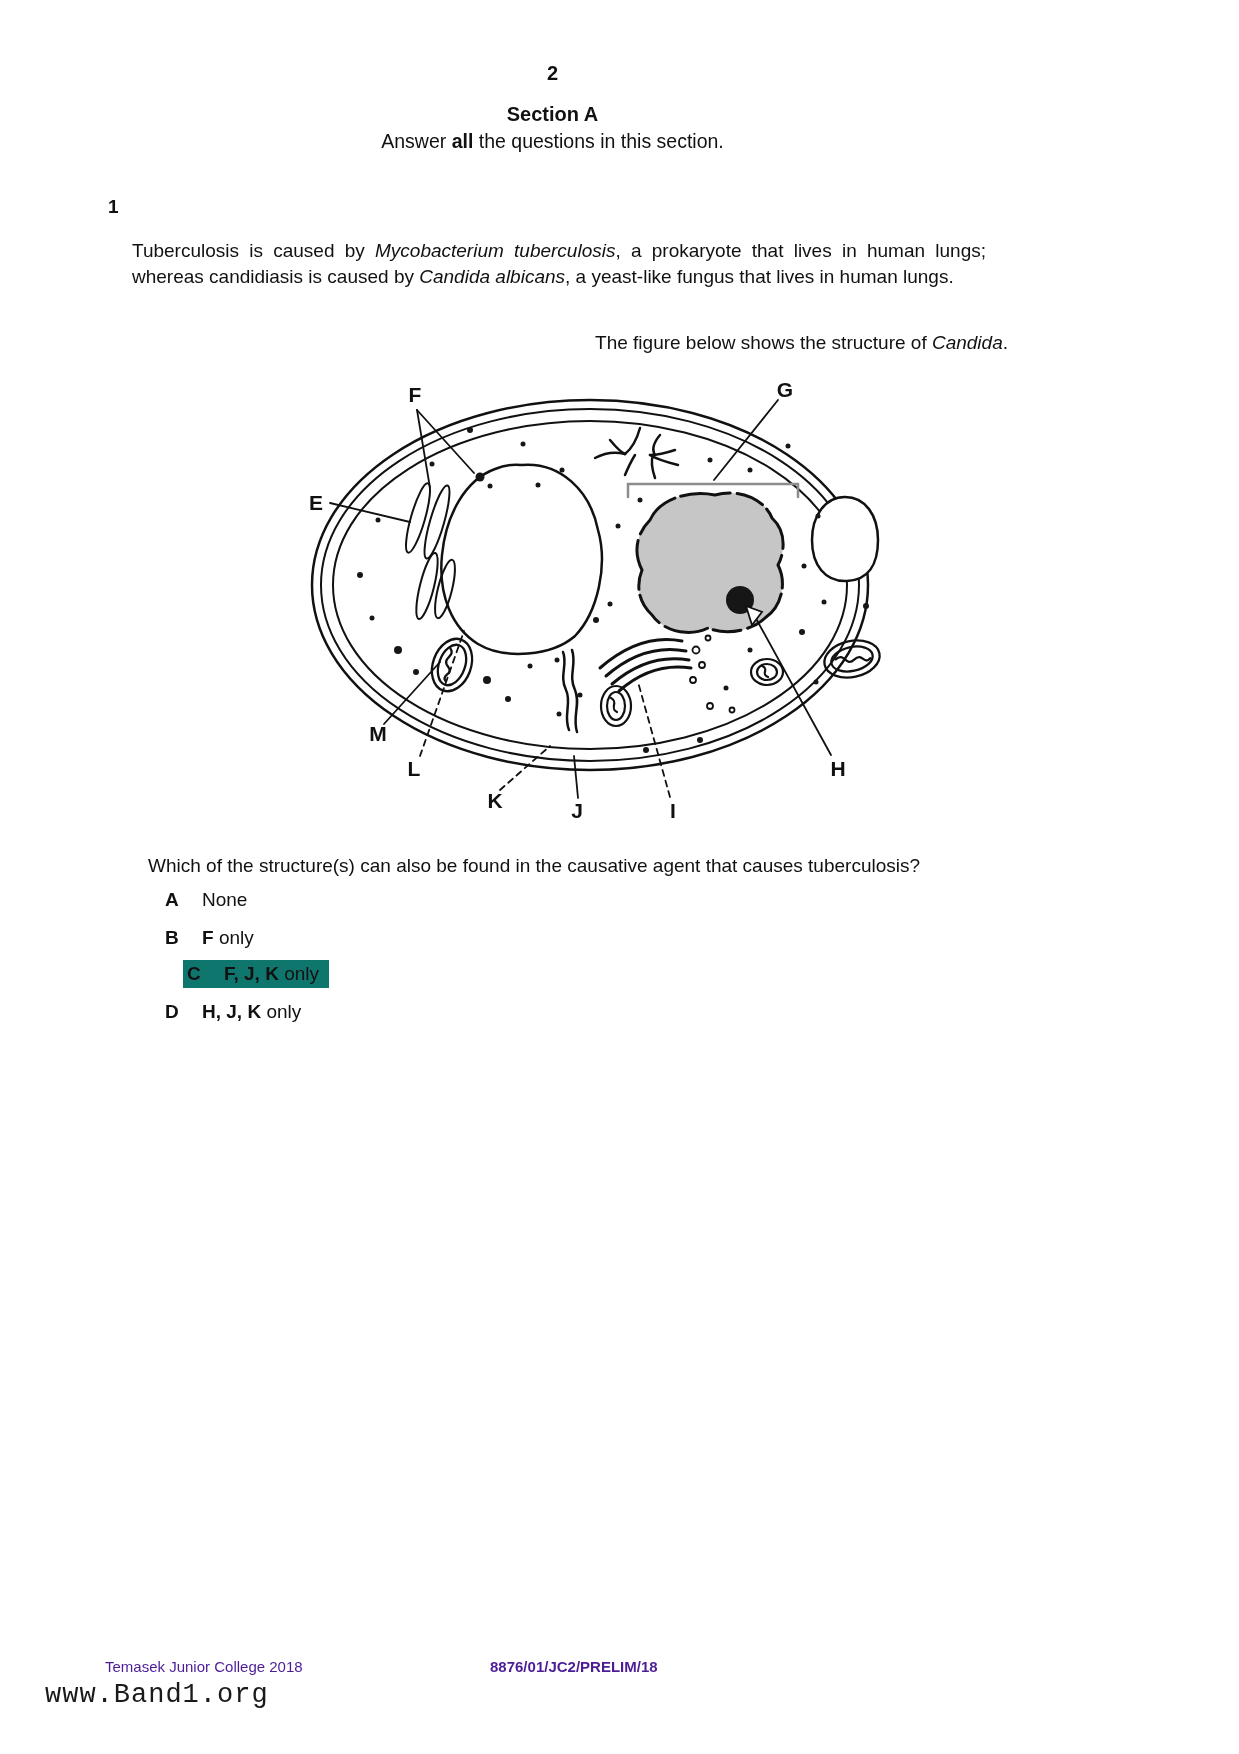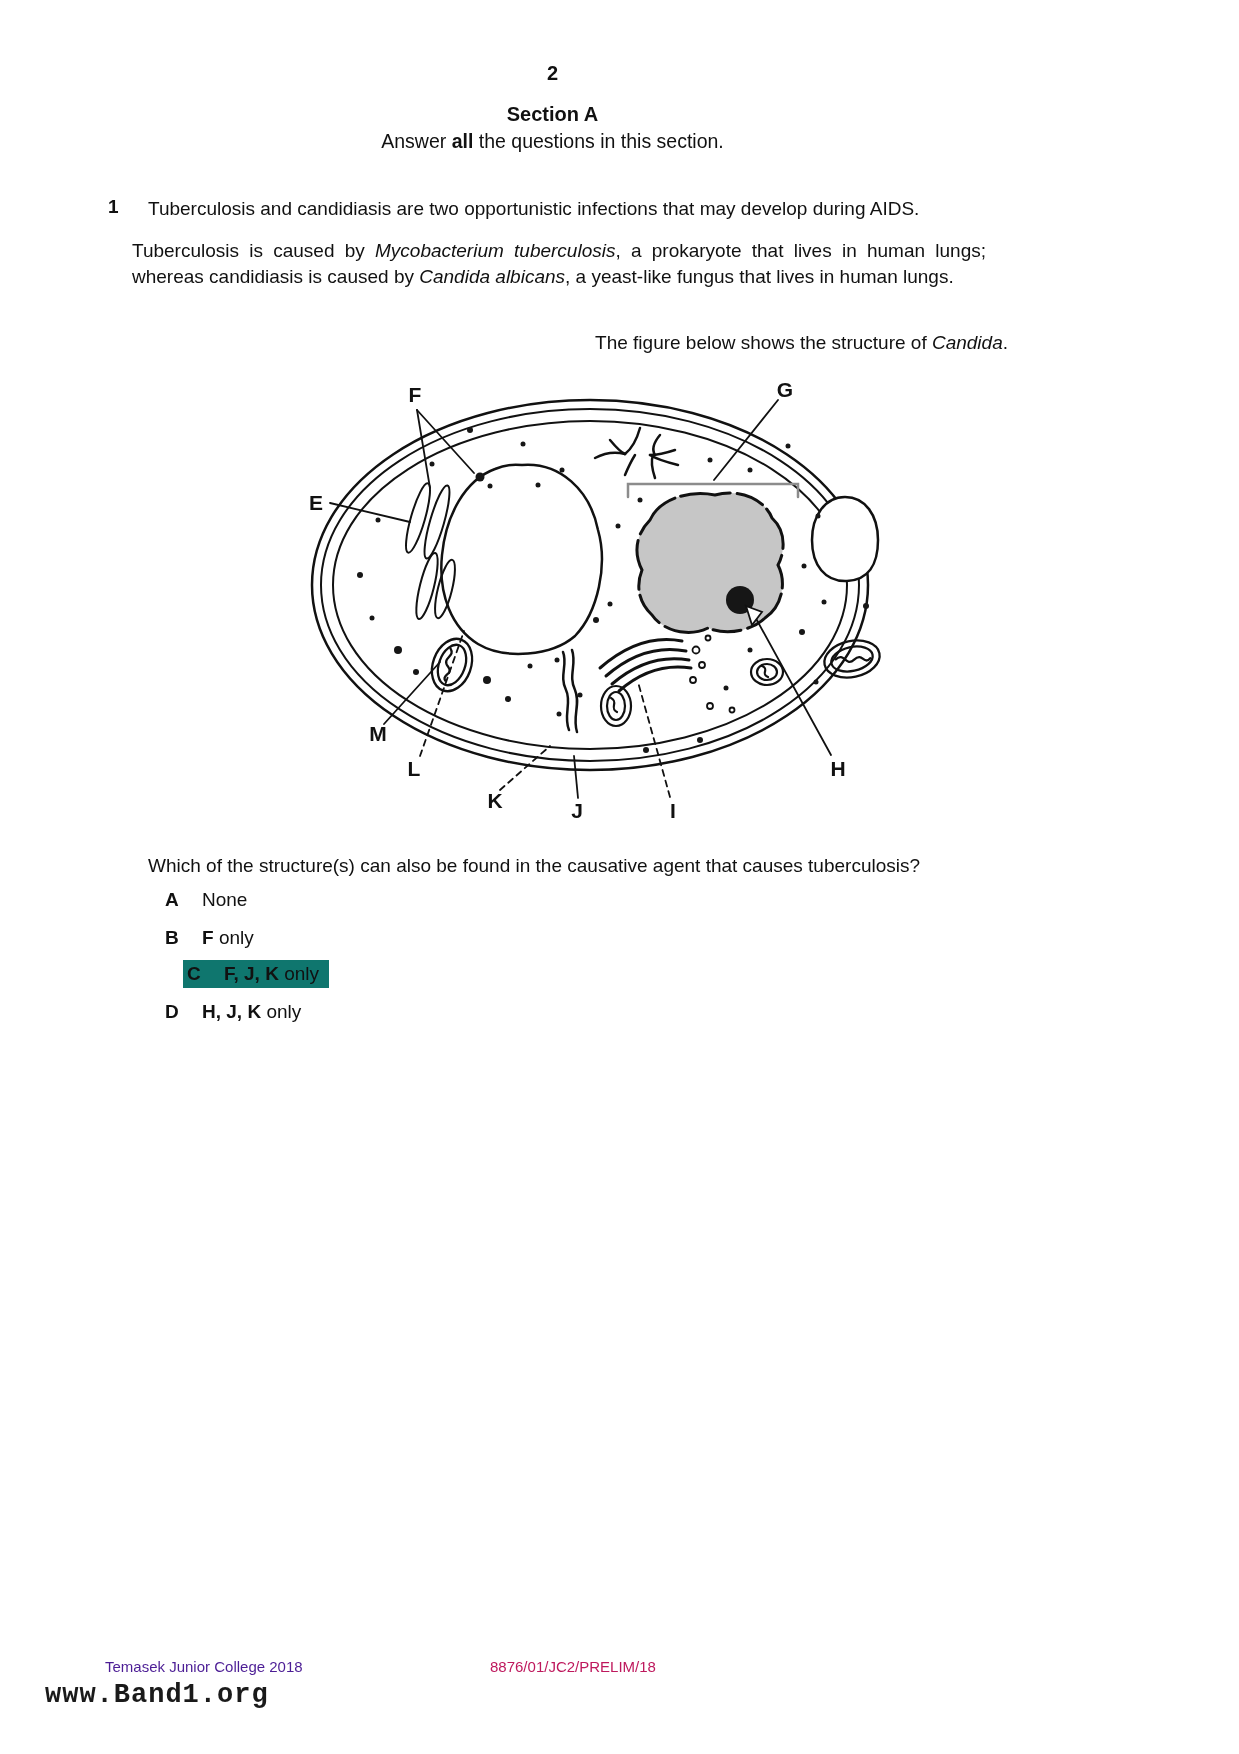--- a/index.html
+++ b/index.html
@@ -16,37 +16,36 @@
   .qnum { left:108px; top:196px; font-weight:bold; font-size:19px; }
   .body-text { font-size:19px; line-height:26px; }
   .para1 { left:148px; top:196px; width:860px; }
   .para2 { left:132px; top:238px; width:854px; text-align:justify; }
   .caption { left:148px; top:330px; width:860px;text-align:right; }
   .prompt { left:148px; top:853px; width:870px; }
   .opt { left:161px; padding:3px 10px 3px 4px; font-size:19px; }
   .opt-letter { display:inline-block; width:37px; font-weight:bold; }
   .figure-wrap { left:280px; top:350px; width:620px; height:480px; }
   .footer-left { left:105px; top:1658px; font-size:15px; color:#4c1d95; }
-  .footer-center { left:490px; top:1658px; font-size:15px; color:#be185d; }
+  .footer-center { left:490px; top:1658px; font-size:15px; color:#4c1d95;font-weight:bold; }
   .watermark { left:45px; top:1680px; font-family:"Liberation Mono", monospace;
-               font-size:27px; font-weight:700; color:#1a1a1a; letter-spacing:1px; }
+               font-size:27px; font-weight:400; color:#1a1a1a; letter-spacing:1px; }
   svg text.lbl { font-family:"Liberation Sans", sans-serif; font-weight:bold; font-size:21px; fill:#111; }
   i { font-style:italic; }
 </style>
 </head>
 <body>
 
 <div class="page">
 
   <div class="abs center-col pgnum">2</div>
   <div class="abs center-col sec-instr"><span>Answer </span><b>all</b><span> the questions in this section.</span></div>
   <div class="abs center-col sec-title">Section A</div>
 
   <div class="abs qnum">1</div>
-  <div class="abs body-text para1">Tuberculosis and candidiasis are two opportunistic infections that may develop during AIDS.</div>
 
   <div class="abs body-text para2"><span>Tuberculosis is caused by </span><i>Mycobacterium tuberculosis</i><span>, a prokaryote that lives in human lungs; whereas candidiasis is caused by </span><i>Candida albicans</i><span>, a yeast-like fungus that lives in human lungs.</span></div>
 
   <div class="abs body-text caption"><span>The figure below shows the structure of </span><i>Candida</i><span>.</span></div>
 
   <div class="abs figure-wrap">
   <svg viewBox="0 0 620 480" width="620" height="480">
     <g fill="none" stroke="#111" stroke-width="2.5" stroke-linecap="round">
 
       <ellipse cx="310" cy="235" rx="278" ry="185"></ellipse>

